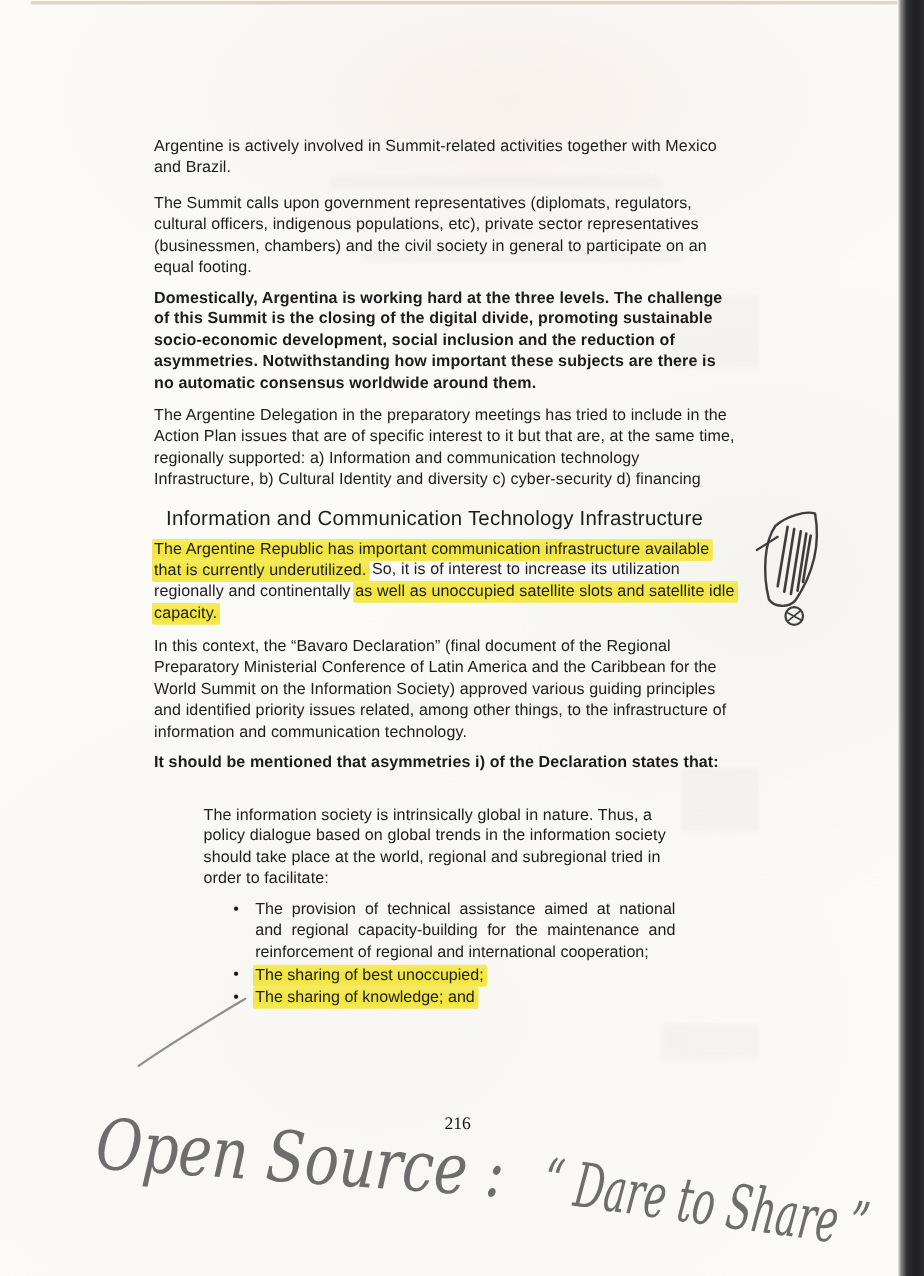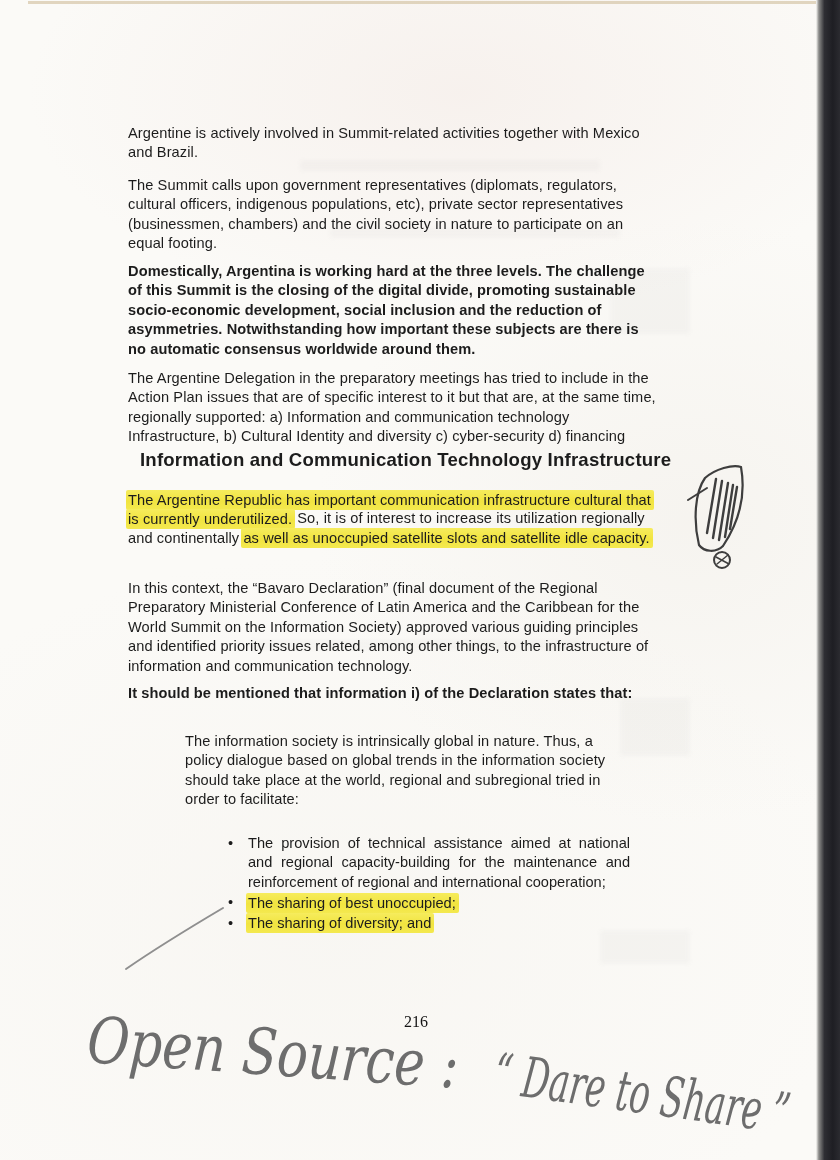--- a/index.html
+++ b/index.html
@@ -9,33 +9,33 @@
       radial-gradient(ellipse 620px 320px at 55% 8%, rgba(236,218,212,.28), transparent 70%),
       radial-gradient(ellipse 520px 420px at 82% 45%, rgba(228,222,212,.22), transparent 72%),
       radial-gradient(ellipse 700px 500px at 40% 80%, rgba(235,230,222,.18), transparent 75%),
       #fbfaf7;
     font-family:"Liberation Sans", sans-serif; color:#1c1c1c;
   }
   .edge-top { position:absolute; top:1px; left:28px; right:24px; height:3px;
     background:#d2c1a2; opacity:.65; }
   .edge-right { position:absolute; top:0; right:0; width:24px; height:1160px;
     background:linear-gradient(90deg, #fbfaf7 0, #8a8a88 12%, #2e2e33 35%, #1e1e23 70%, #2b2b30 100%); }
-  .block { position:absolute; left:128px; width:530px; font-size:14.6px; line-height:19.4px;
+  .block { position:absolute; left:140px; width:530px; font-size:14.6px; line-height:19.4px;
     letter-spacing:.1px; }
   #p-summit   { top:124px; }
   #p-calls    { top:176px; }
   #p-domestic { top:262px;font-weight:bold; }
   #p-deleg    { top:369px; }
-  .heading    { position:absolute; left:140px; top:449px; width:560px; margin:0;
-    font-size:18.6px; font-weight:bold; letter-spacing:.2px; }
+  .heading    { position:absolute; left:140px; top:449px; width:560px; margin:11px;
+    font-size:18.6px; font-weight:normal; letter-spacing:.2px; }
   #p-hl       { top:490px; }
   #p-bavaro   { top:579px; }
   #p-bold     { top:684px; width:560px; font-weight:bold; white-space:nowrap; }
   #p-quote    { top:732px; left:185px; width:428px; }
-  .bullets    { position:absolute; top:818px; left:208px; width:406px; margin:16px; padding:0;
+  .bullets    { position:absolute; top:818px; left:208px; width:406px; margin:0; padding:0;
     list-style:none; text-align:justify; font-size:14.6px; line-height:19.4px; }
   .bullets li { position:relative; padding-left:24px; margin:0 0 1px 0; }
   .bullets li::before { content:"\2022"; position:absolute; left:4px; top:0; }
   .hl { background:linear-gradient(180deg, #f6ec5d 0%, #f1e440 55%, #f4e94f 100%);
     padding:1.5px 3px 2.5px 2px; margin:0 -2px; box-decoration-break:clone;
     -webkit-box-decoration-break:clone; border-radius:2px; }
   .pagenum { position:absolute; left:394px; top:1013px; width:44px; text-align:center;
     font-family:"Liberation Serif", serif; font-size:16px; color:#141414; }
   .overlay { position:absolute; left:0; top:0; pointer-events:none; }
   .ghost { position:absolute; background:#8f8f92; opacity:.05; filter:blur(2px); border-radius:2px; }
@@ -50,40 +50,40 @@
 
   <div class="ghost" style="left:300px;top:160px;width:300px;height:11px;"></div>
   <div class="ghost" style="left:330px;top:228px;width:290px;height:10px;"></div>
   <div class="ghost" style="left:610px;top:268px;width:80px;height:66px;"></div>
   <div class="ghost" style="left:620px;top:698px;width:70px;height:58px;"></div>
   <div class="ghost" style="left:600px;top:930px;width:90px;height:34px;"></div>
   <div class="ghost" style="left:250px;top:640px;width:330px;height:10px;"></div>
 
   <div class="block" id="p-summit">Argentine is actively involved in Summit-related activities together with Mexico and Brazil.</div>
 
-  <div class="block" id="p-calls">The Summit calls upon government representatives (diplomats, regulators, cultural officers, indigenous populations, etc), private sector representatives (businessmen, chambers) and the civil society in nature to participate on an equal footing.</div>
+  <div class="block" id="p-calls">The Summit calls upon government representatives (diplomats, regulators, cultural officers, indigenous populations, etc), private sector representatives (businessmen, chambers) and the civil society in general to participate on an equal footing.</div>
 
   <div class="block" id="p-domestic">Domestically, Argentina is working hard at the three levels.  The challenge of this Summit is the closing of the digital divide, promoting sustainable socio-economic development, social inclusion and the reduction of asymmetries. Notwithstanding how important these subjects are there is no automatic consensus worldwide around them.</div>
 
   <div class="block" id="p-deleg">The Argentine Delegation in the preparatory meetings has tried to include in the Action Plan issues that are of specific interest to it but that are, at the same time, regionally supported:  a) Information and communication technology Infrastructure, b) Cultural Identity and diversity c) cyber-security d) financing</div>
 
   <h1 class="heading">Information and Communication Technology Infrastructure</h1>
 
-  <div class="block" id="p-hl"><span class="hl">The Argentine Republic has important communication infrastructure cultural that is currently underutilized.</span><span>  So, it is of interest to increase its utilization regionally and continentally </span><span class="hl">as well as unoccupied satellite slots and satellite idle capacity.</span></div>
+  <div class="block" id="p-hl"><span class="hl">The Argentine Republic has important communication infrastructure available that is currently underutilized.</span><span>  So, it is of interest to increase its utilization regionally and continentally </span><span class="hl">as well as unoccupied satellite slots and satellite idle capacity.</span></div>
 
   <div class="block" id="p-bavaro">In this context, the “Bavaro Declaration” (final document of the Regional Preparatory Ministerial Conference of Latin America and the Caribbean for the World Summit on the Information Society) approved various guiding principles and identified priority issues related, among other things, to the infrastructure of information and communication technology.</div>
 
-  <div class="block" id="p-bold">It should be mentioned that information i) of the Declaration states that:</div>
+  <div class="block" id="p-bold">It should be mentioned that asymmetries i) of the Declaration states that:</div>
 
   <div class="block" id="p-quote">The information society is intrinsically global in nature.  Thus, a policy dialogue based on global trends in the information society should take place at the world, regional and subregional tried in order to facilitate:</div>
 
   <ul class="bullets">
     <li><span><span>The provision of technical assistance aimed at national and regional capacity-building for the maintenance and reinforcement of regional and international cooperation;</span></span></li>
     <li><span><span class="hl">The sharing of best unoccupied;</span></span></li>
-    <li><span><span class="hl">The sharing of diversity; and</span></span></li>
+    <li><span><span class="hl">The sharing of knowledge; and</span></span></li>
   </ul>
 
   <div class="pagenum">216</div>
 
   <svg class="overlay" width="840" height="1160" viewBox="0 0 840 1160">
 
     <path d="M 126 969 C 152 951 196 924 223 908" fill="none" stroke="#8f8f8f" stroke-width="2" stroke-linecap="round"></path>
 
     <g fill="none" stroke="#3e3e3e" stroke-linecap="round">
       <path d="M 699 545 C 693 520 695 492 705 478 C 715 469 733 464 741 467 C 746 495 739 522 723 546 C 716 553 704 552 699 545 Z" stroke-width="2.2"></path>

